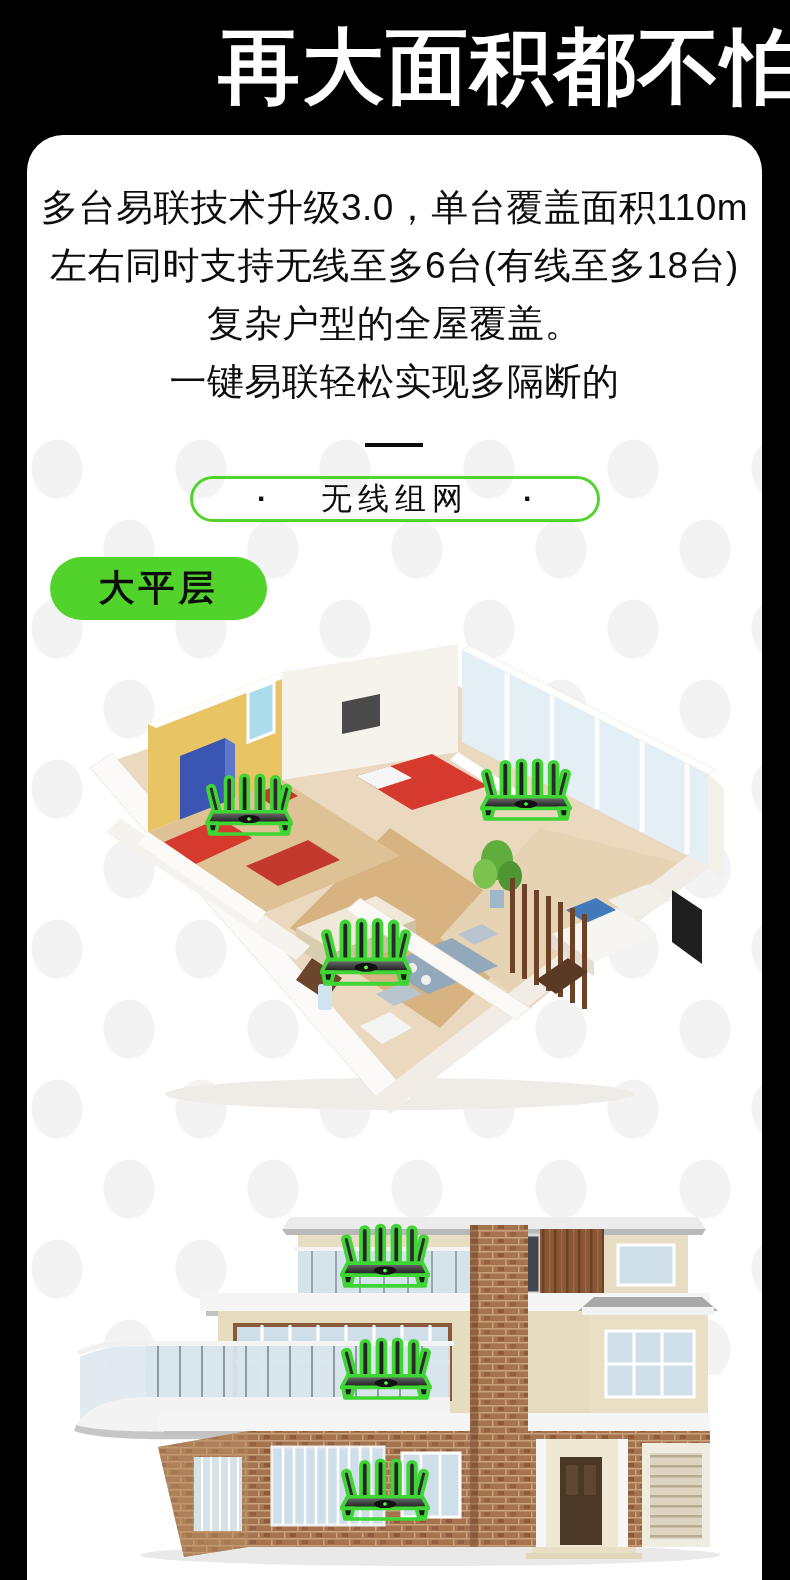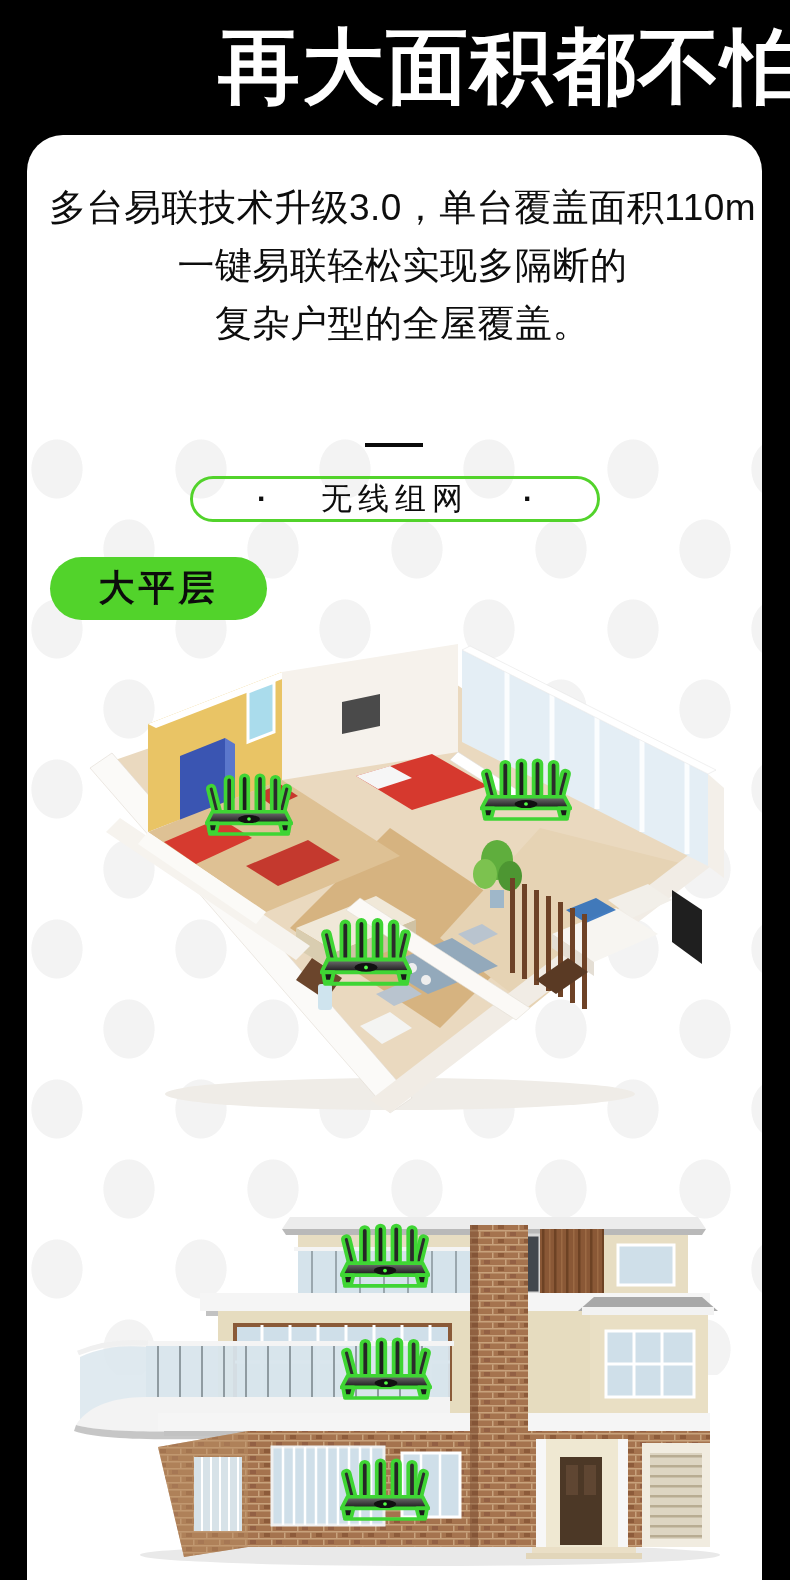--- a/index.html
+++ b/index.html
@@ -8,21 +8,21 @@
   .title{position:absolute;left:0;top:4px;width:100%;margin:16px;text-align:right;
          color:#fff;font-size:82px;font-weight:900;letter-spacing:2px;line-height:1.15;}
   .card{position:absolute;left:27px;top:135px;width:735px;height:1445px;
         background:var(--card-bg,#fff);border-radius:36px 36px 0 0;overflow:hidden;}
   .dots{position:absolute;left:0;top:300px;width:100%;height:940px;
         background-image:
           radial-gradient(26px 30px at 30px 34px, var(--dot-color,#f3f3f3) 97%, transparent 100%),
           radial-gradient(26px 30px at 102px 114px, var(--dot-color,#f3f3f3) 97%, transparent 100%);
         background-size:144px 160px;}
   .intro{position:absolute;left:0;top:44px;width:100%;text-align:center;
-         font-size:37px;line-height:58px;color:var(--text-color,#0d0d0d);letter-spacing:.5px;padding-left:8px;}
+         font-size:37px;line-height:58px;color:var(--text-color,#0d0d0d);letter-spacing:.5px;}
   .divider{position:absolute;left:338px;top:308px;width:58px;height:4px;background:#0a0a0a;}
   .nav-pill{position:absolute;left:163px;top:341px;width:410px;height:46px;box-sizing:border-box;
             border:3px solid var(--accent-green,#52d32b);border-radius:26px;background:transparent;
             display:flex;align-items:center;justify-content:center;gap:54px;
             font-size:31px;color:#0d0d0d;cursor:pointer;font-family:inherit;}
   .nav-pill .lbl{letter-spacing:6px;}
   .nav-pill .dot{font-size:30px;font-weight:700;}
   .badge{position:absolute;background:var(--accent-green,#52d32b);border-radius:33px;
          color:#0c0c0c;font-weight:700;display:flex;align-items:center;justify-content:center;}
   .badge-flat{left:23px;top:422px;width:217px;height:63px;font-size:36px;letter-spacing:4px;}
@@ -79,22 +79,23 @@
 </svg>
 
 <div class="page">
   <h1 class="title">再大面积都不怕</h1>
 
   <div class="card">
     <div class="dots"></div>
 
     <div class="intro">
       <div>多台易联技术升级3.0，单台覆盖面积110m</div>
+      <div>左右同时支持无线至多6台(有线至多18台)</div>
+      <div>复杂户型的全屋覆盖。</div>
       <div>一键易联轻松实现多隔断的</div>
-      <div>复杂户型的全屋覆盖。</div>
     </div>
 
     <div class="divider"></div>
 
     <button class="nav-pill">
       <span class="dot">·</span>
       <span class="lbl">无线组网</span>
       <span class="dot">·</span>
     </button>
 

